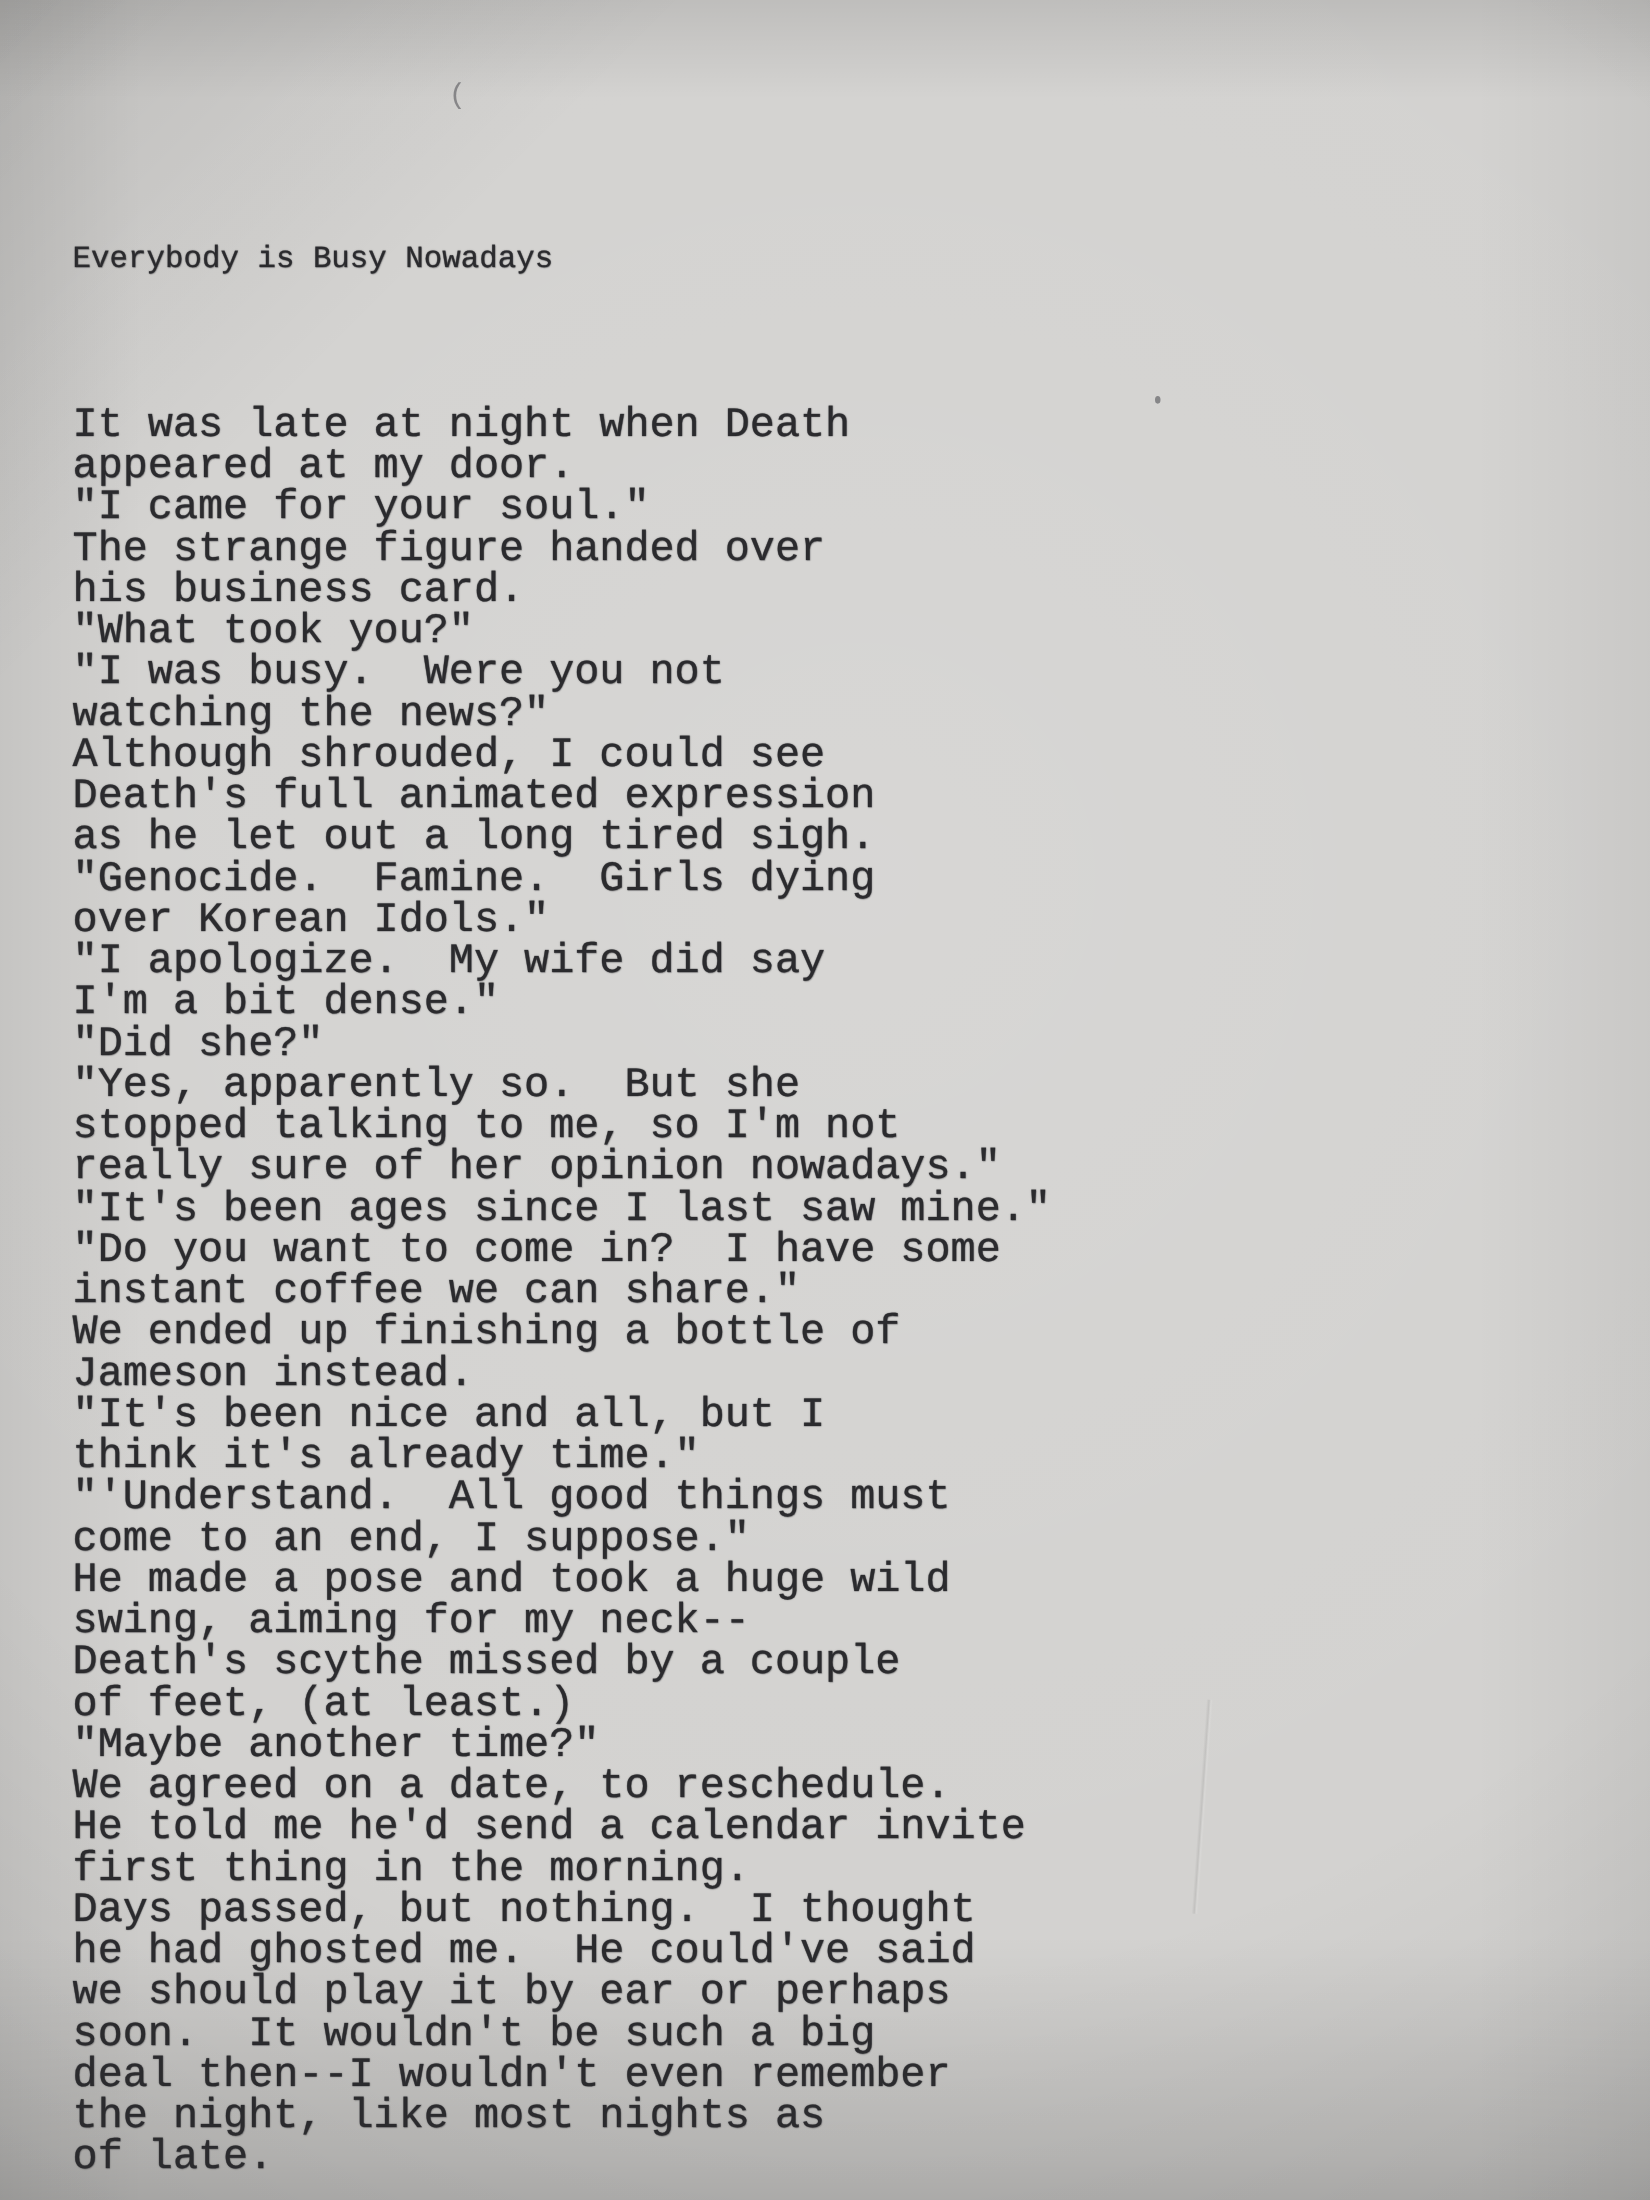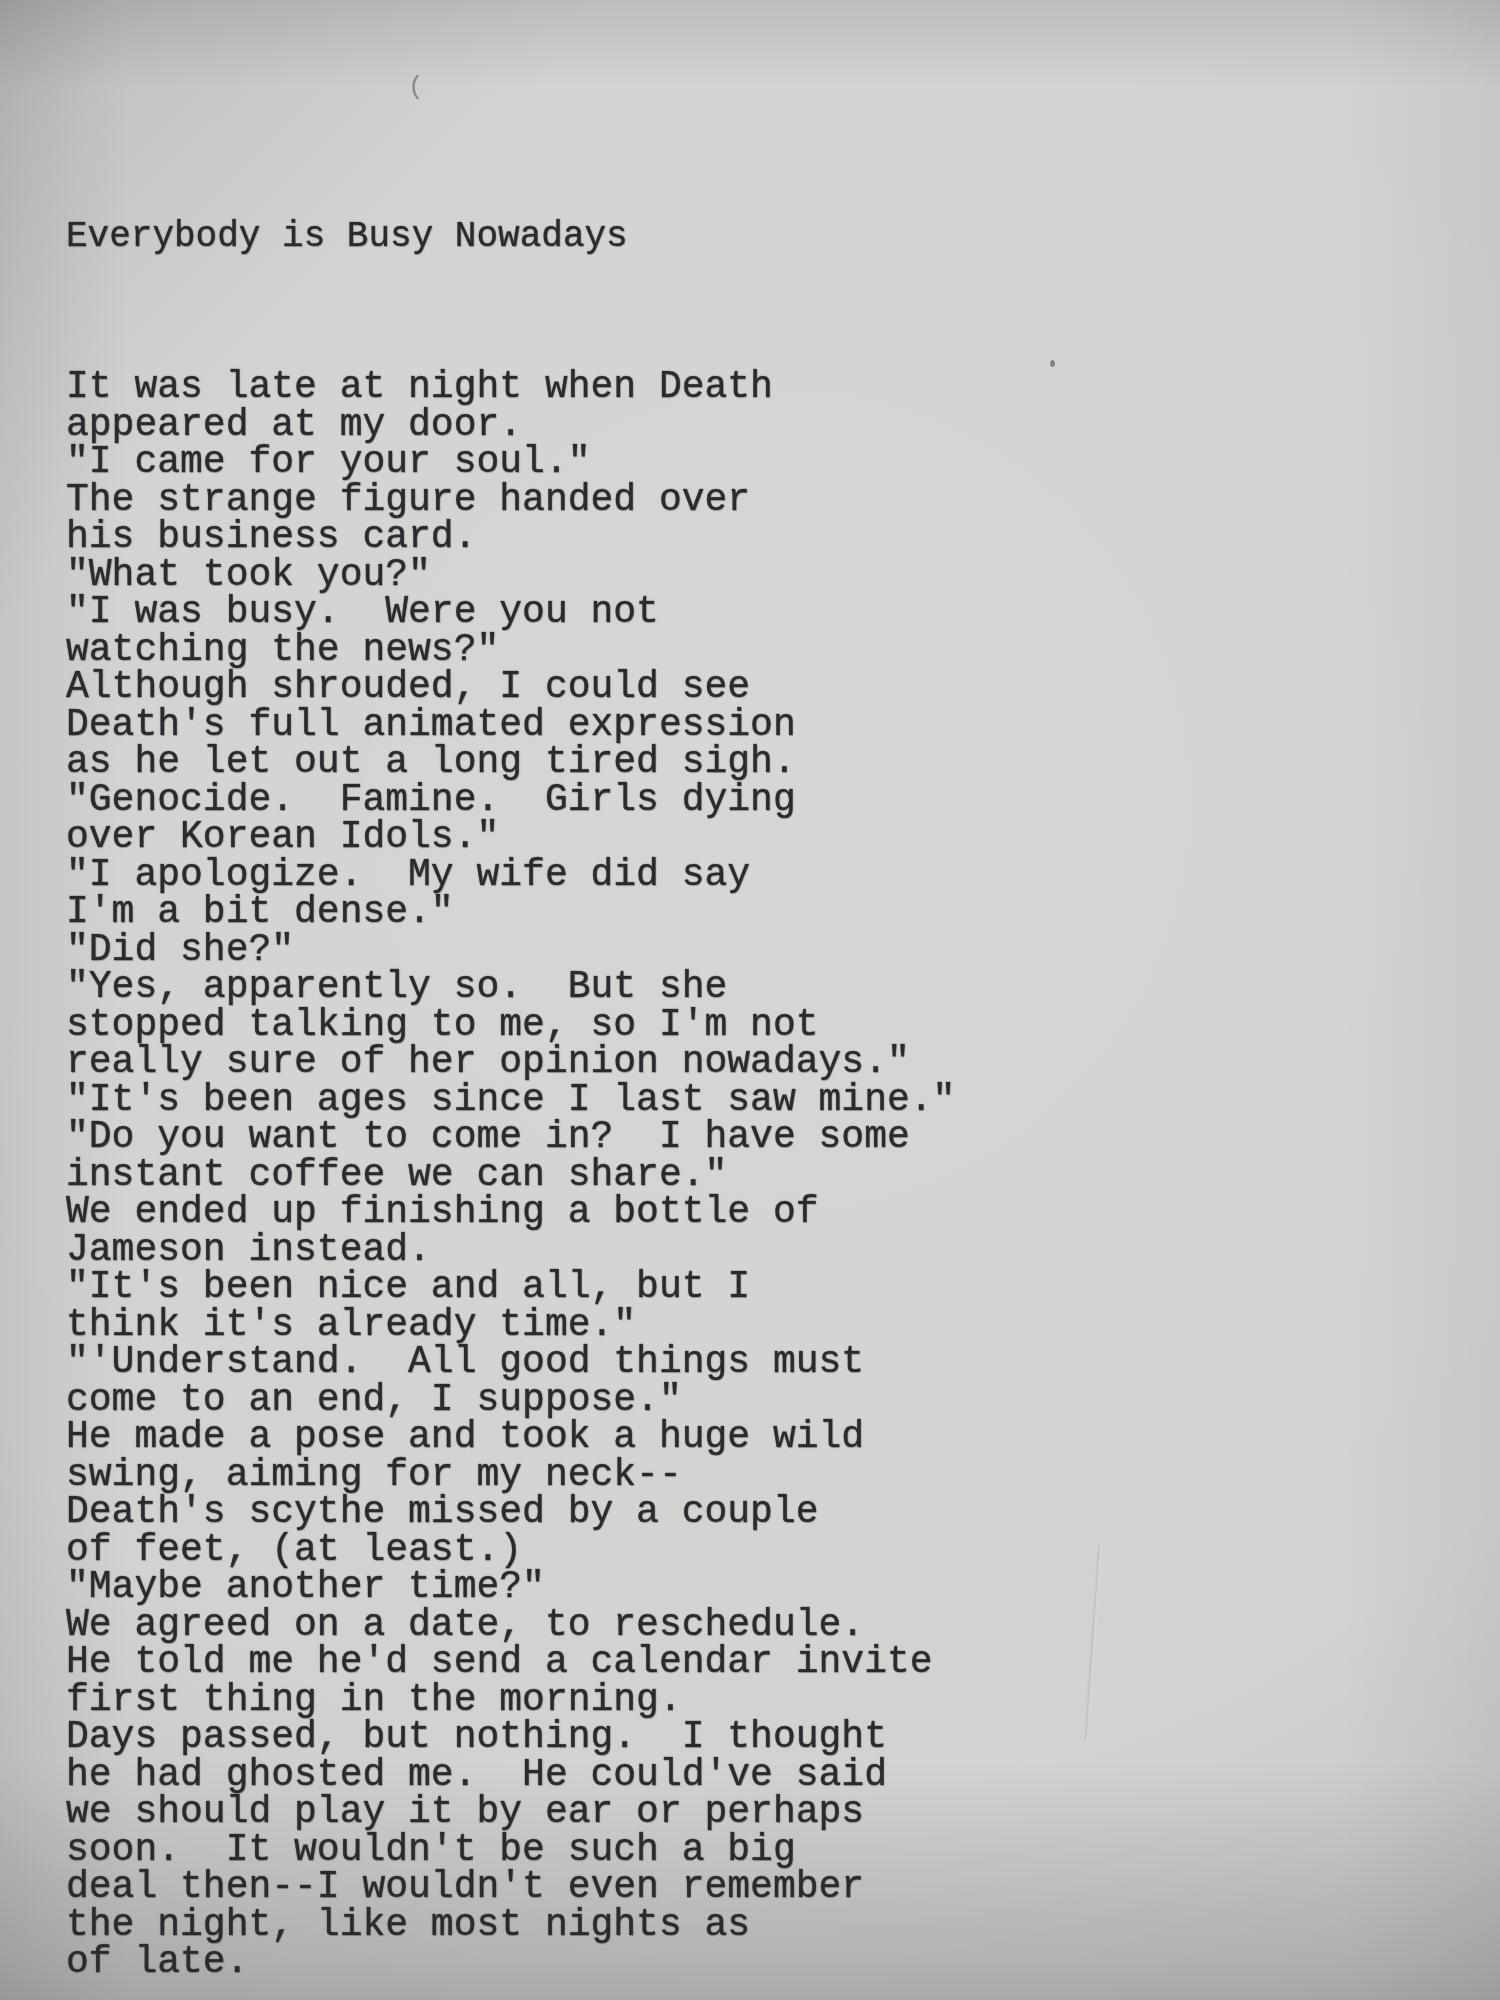--- a/index.html
+++ b/index.html
@@ -66,21 +66,21 @@
     color: #2b2b2e;
     white-space: pre;
     -webkit-text-stroke: 0.5px rgba(43,43,46,0.45);
     text-shadow:
       0 0 1.4px rgba(43,43,46,0.55),
       0.6px 0.6px 0.8px rgba(43,43,46,0.25);
   }
 
   .poem-title {
     margin: 0 0 37.5px 0;
-    font-size: 36px;
+    font-size: 28px;
     font-weight: normal;
     line-height: 37.5px;
   }
 
   .line { min-height: 37.5px; }
 
   
   .stray-mark {
     position: absolute;
     left: 408px;

